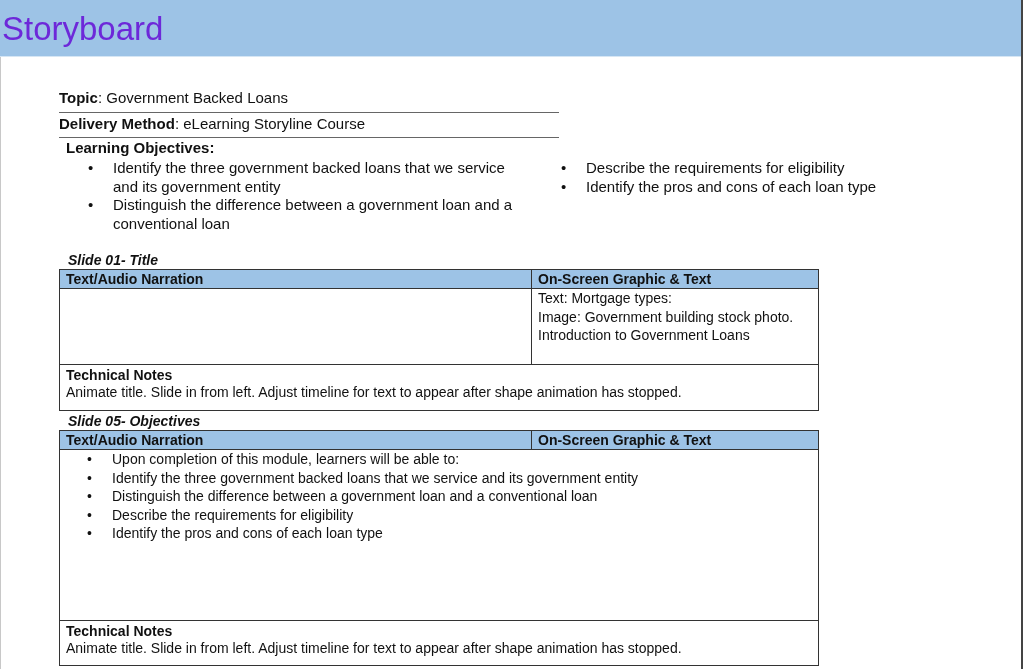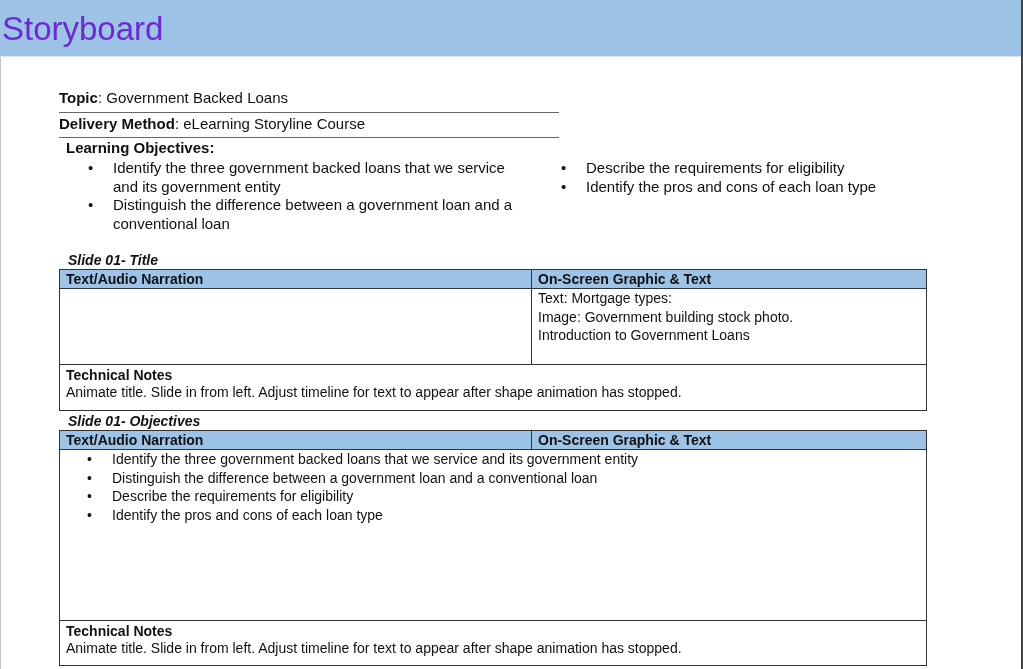--- a/index.html
+++ b/index.html
@@ -29,21 +29,21 @@
     .meta-line b { font-weight: bold; }
     .rule { position: absolute; left: 59px; width: 500px; height: 1px; background: #666; }
     .lo-title { position: absolute; left: 66px; top: 139px; font-size: 15px; font-weight: bold; line-height: 18px; }
     ul.bullets { list-style: none; margin: 0; padding: 0; position: absolute; }
     ul.bullets li { position: relative; padding-left: 25px; font-size: 15px; line-height: 18.5px; }
     ul.bullets li::before { content: "\2022"; position: absolute; left: 0; top: 0; font-size: 15px; }
     .lo-left { left: 88px; top: 159px; width: 440px; }
     .lo-right { left: 561px; top: 159px; width: 440px; }
 
     .slide-label { position: absolute; left: 68px; font-size: 14px; font-weight: bold; line-height: 16px; font-style: italic; }
-    .slide-table { position: absolute; left: 59px; width: 868px; border: 1px solid #333; box-sizing: border-box; }
+    .slide-table { position: absolute; left: 59px; width: 760px; border: 1px solid #333; box-sizing: border-box; }
     .slide-table .hdr { display: flex; background: #9dc3e6; border-bottom: 1px solid #333; height: 18px; }
     .slide-table .hdr div { font-size: 14px; font-weight: bold; line-height: 18px; padding-left: 6px; box-sizing: border-box; }
     .col-a { width: 472px; border-right: 1px solid #333; }
     .col-b { flex: 1; }
     .slide-table .body { display: flex; border-bottom: 1px solid #333; }
     .slide-table .body > div { font-size: 14px; line-height: 18.5px; padding-left: 6px; box-sizing: border-box; }
     .notes { padding: 2px 6px 4px 6px; }
     .notes .nt { font-size: 14px; font-weight: bold; line-height: 16px; }
     .notes .nb { font-size: 14px; line-height: 19px; }
     .graphic-list { list-style: none; margin: 0; padding: 0 0 0 21px; }
@@ -92,29 +92,30 @@
       <div>Image: Government building stock photo.</div>
       <div>Introduction to Government Loans</div>
     </div>
   </div>
   <div class="notes">
     <div class="nt">Technical Notes</div>
     <div class="nb">Animate title. Slide in from left. Adjust timeline for text to appear after shape animation has stopped.</div>
   </div>
 </div>
 
-<div class="slide-label" style="top:413px;">Slide 01- Objectives</div>
+<div class="slide-label" style="top:413px;">Slide 05- Objectives</div>
 <div class="slide-table" style="top:430px; height:236px;">
   <div class="hdr">
     <div class="col-a">Text/Audio Narration</div>
     <div class="col-b">On-Screen Graphic &amp; Text</div>
   </div>
   <div class="body" style="height:170px;">
     <div class="col-b">
       <ul class="graphic-list">
+        <li>Upon completion of this module, learners will be able to:</li>
         <li>Identify the three government backed loans that we service and its government entity</li>
         <li>Distinguish the difference between a government loan and a conventional loan</li>
         <li>Describe the requirements for eligibility</li>
         <li>Identify the pros and cons of each loan type</li>
       </ul>
     </div>
   </div>
   <div class="notes">
     <div class="nt">Technical Notes</div>
     <div class="nb">Animate title. Slide in from left. Adjust timeline for text to appear after shape animation has stopped.</div>

